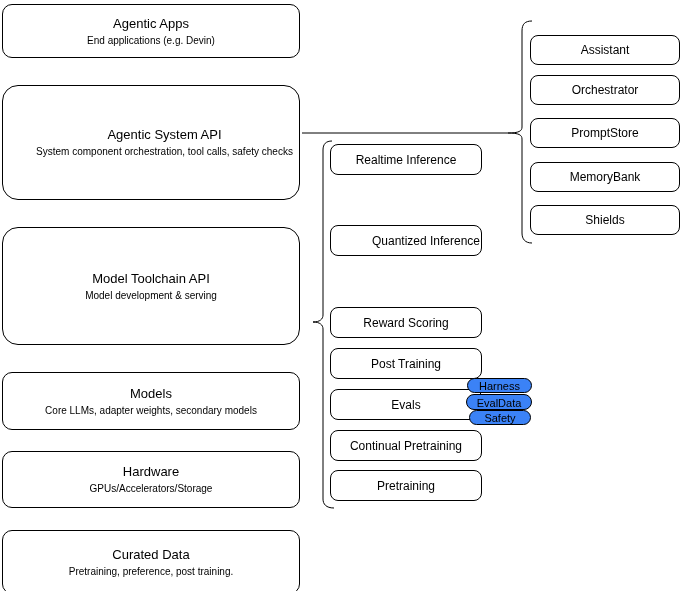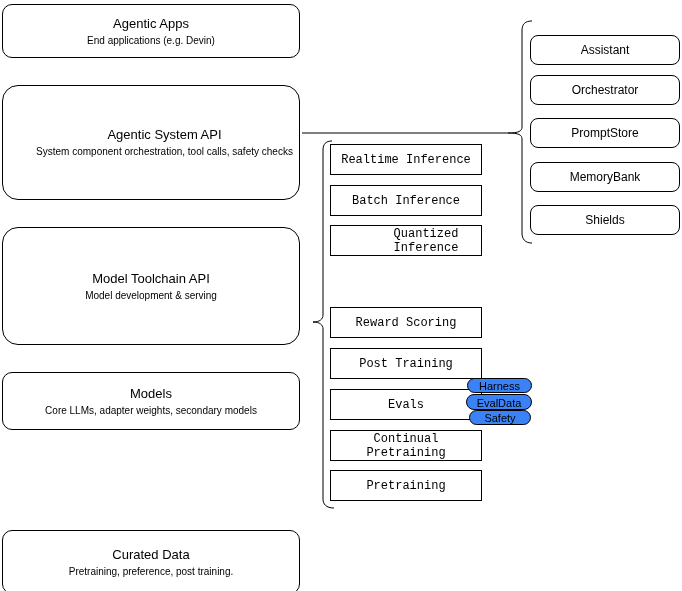--- a/index.html
+++ b/index.html
@@ -43,23 +43,22 @@
     left: 2px;
     width: 298px;
     gap: 4px;
   }
   .lbox .title { font-size: 13px; line-height: 15px; }
   .lbox .sub   { font-size: 10px; line-height: 12px; }
   .mbox {
     left: 330px;
     width: 152px;
     height: 31px;
-    border-radius: 0;
+    border-radius: 8px;
     font-size: 12px;
-    font-family: Liberation Mono, monospace;
   }
   .rbox {
     left: 530px;
     width: 150px;
     height: 30px;
     border-radius: 8px;
     font-size: 12px;
   }
   .tag {
     position: absolute;
@@ -98,31 +97,32 @@
   <div class="node lbox" style="top:227px; height:118px; border-radius:16px;">
     <div class="title">Model Toolchain API</div>
     <div class="sub">Model development &amp; serving</div>
   </div>
 
   <div class="node lbox" style="top:372px; height:58px; border-radius:10px;">
     <div class="title">Models</div>
     <div class="sub">Core LLMs, adapter weights, secondary models</div>
   </div>
 
+  <div class="node lbox" style="top:451px; height:57px; border-radius:10px;">
+    <div class="title">Hardware</div>
+    <div class="sub">GPUs/Accelerators/Storage</div>
+  </div>
 
   <div class="node lbox" style="top:530px; height:64px; border-radius:10px;">
     <div class="title">Curated Data</div>
     <div class="sub">Pretraining, preference, post training.</div>
   </div>
 
   <div class="node mbox" style="top:144px;">
     <span>Realtime Inference</span>
-  </div>
-  <div class="node mbox" style="top:185px;">
-    <span>Batch Inference</span>
   </div>
   <div class="node mbox" style="top:225px;padding-left:40px;">
     <span>Quantized Inference</span>
   </div>
   <div class="node mbox" style="top:307px;">
     <span>Reward Scoring</span>
   </div>
   <div class="node mbox" style="top:348px;">
     <span>Post Training</span>
   </div>

